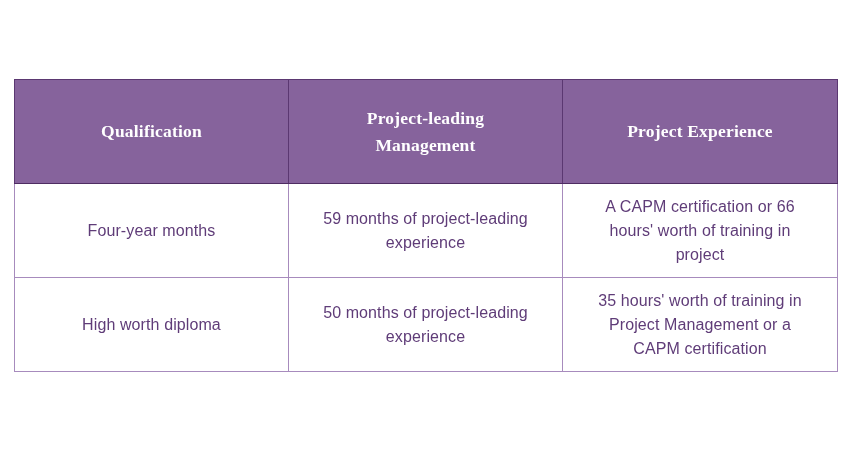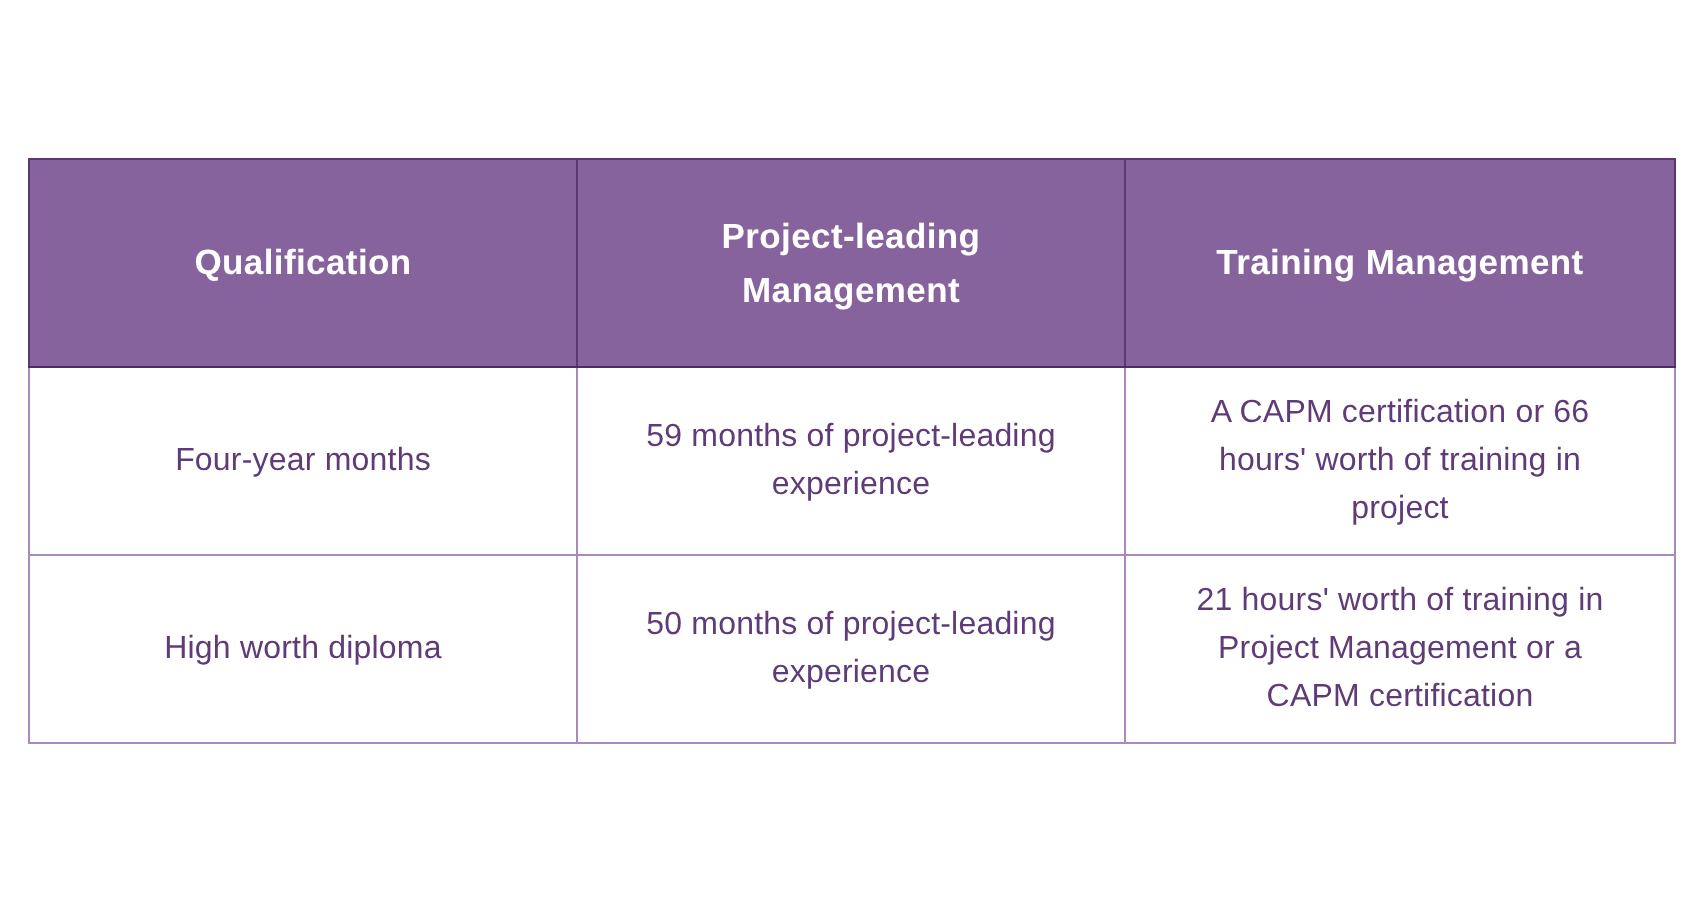--- a/index.html
+++ b/index.html
@@ -19,20 +19,21 @@
     left: 14px;
     top: 79px;
   }
   table.req-table {
     border-collapse: collapse;
     table-layout: fixed;
     width: 823px;
   }
   table.req-table thead tr {
     height: 104px;
+    font-family: Liberation Serif, serif;
   }
   table.req-table tbody tr {
     height: 94px;
   }
   table.req-table th {
     background: #86639C;
     color: #ffffff;
     font-weight: bold;
     font-size: 17.5px;
     line-height: 27px;
@@ -64,29 +65,29 @@
     <colgroup>
       <col style="width:274px">
       <col style="width:274px">
       <col style="width:275px">
     </colgroup>
     <thead>
       <tr>
         <th>Qualification</th>
         <th>Project-leading
 Management</th>
-        <th>Training Management</th>
+        <th>Project Experience</th>
       </tr>
     </thead>
     <tbody>
       <tr>
         <td>Four-year months</td>
         <td>59 months of project-leading experience</td>
         <td>A CAPM certification or 66 hours' worth of training in project</td>
       </tr>
       <tr>
         <td>High worth diploma</td>
         <td>50 months of project-leading experience</td>
-        <td>21 hours' worth of training in Project Management or a CAPM certification</td>
+        <td>35 hours' worth of training in Project Management or a CAPM certification</td>
       </tr>
     </tbody>
   </table>
 </div>
 
 </body></html>

